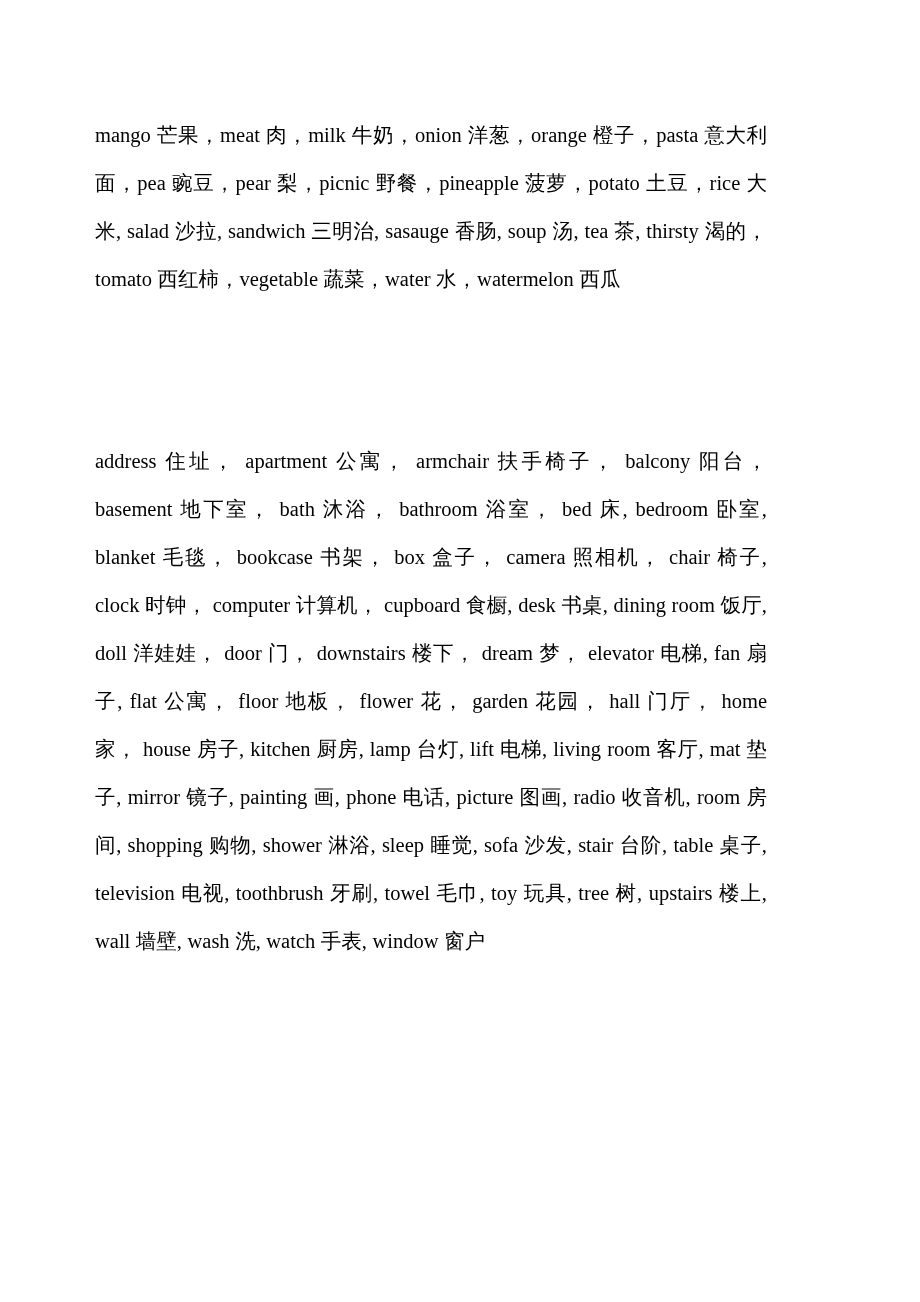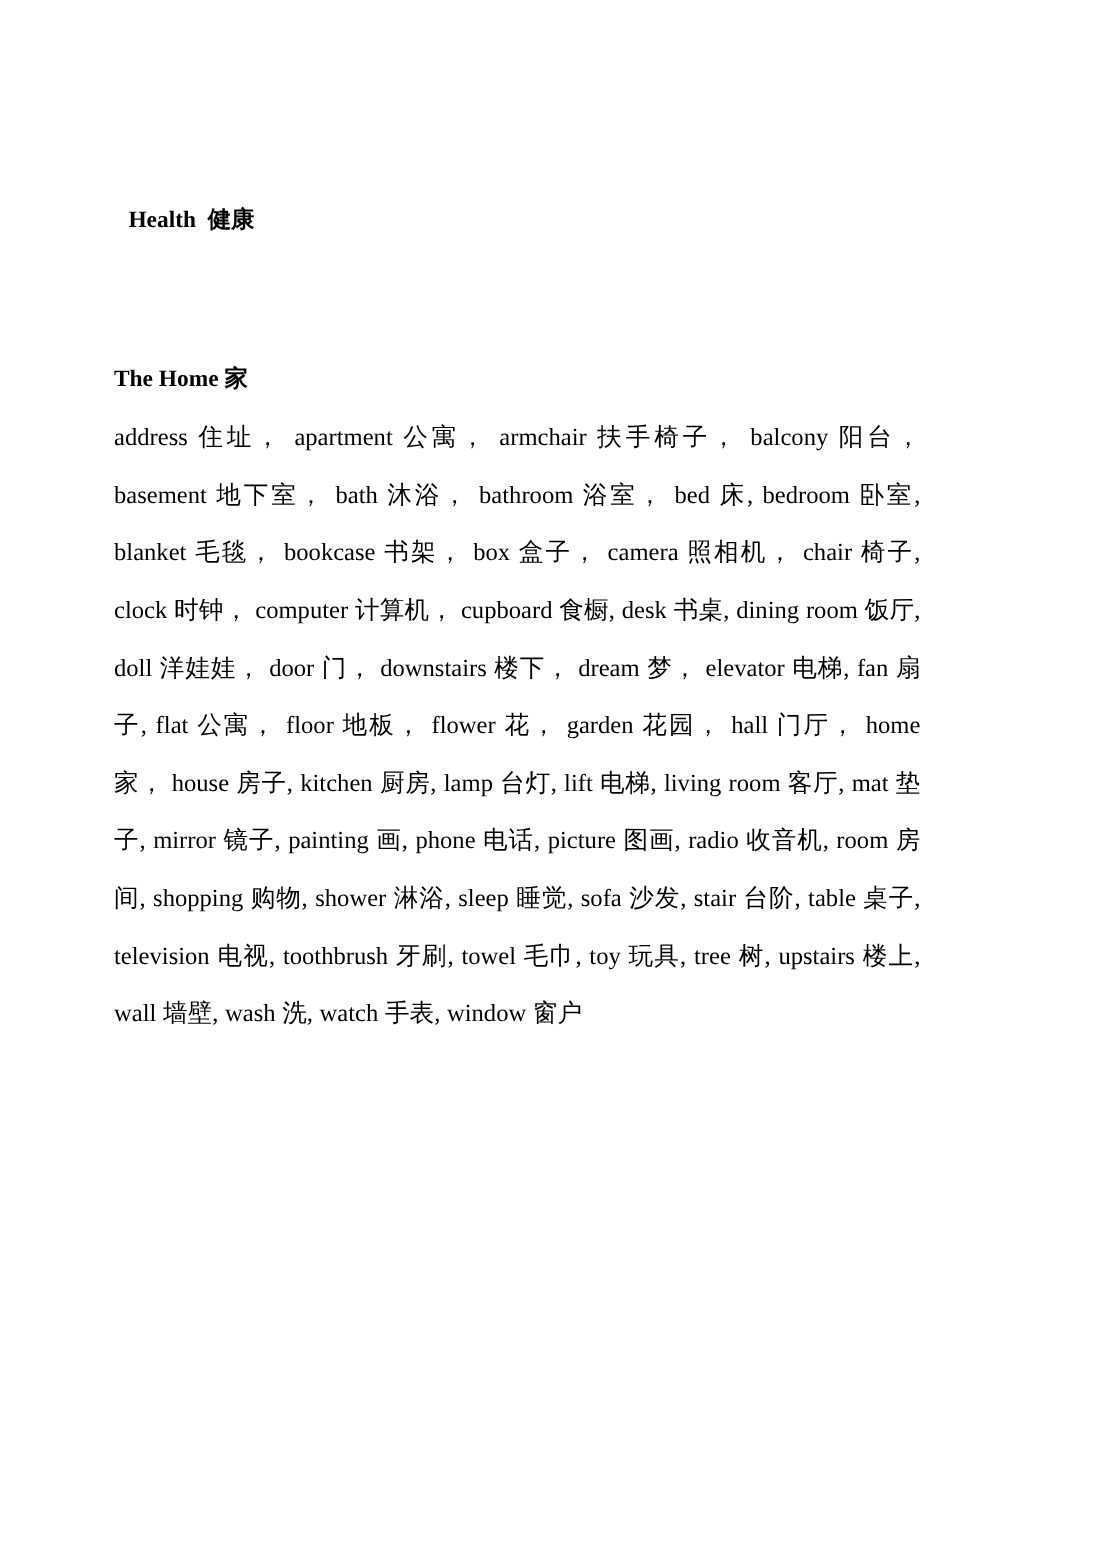--- a/index.html
+++ b/index.html
@@ -60,30 +60,29 @@
   .gap-after-home    { height: 0px; }
 </style>
 </head>
 <body>
 
 <div class="page">
   <div class="content">
 
     <div class="spacer-top"></div>
 
+    <p class="para">mango 芒果，meat 肉，milk 牛奶，onion 洋葱，orange 橙子，pasta 意大利面，pea 豌豆，pear 梨，picnic 野餐，pineapple 菠萝，potato 土豆，rice 大米, salad 沙拉, sandwich 三明治, sasauge 香肠, soup 汤, tea 茶, thirsty 渴的，tomato 西红柿，vegetable 蔬菜，water 水，watermelon 西瓜</p>
 
     <div class="gap-before-health"></div>
 
-    <h2 class="heading indented">Health  健康</h2>
 
     <div class="gap-after-health"></div>
 
 
     <div class="gap-before-home"></div>
 
-    <h2 class="heading">The Home 家</h2>
 
     <div class="gap-after-home"></div>
 
     <p class="para">address 住址，  apartment 公寓，  armchair 扶手椅子，  balcony 阳台，basement 地下室，  bath 沐浴，  bathroom 浴室，  bed 床, bedroom 卧室, blanket 毛毯，  bookcase 书架，  box 盒子，  camera 照相机，  chair 椅子, clock 时钟，  computer 计算机，  cupboard 食橱, desk 书桌, dining room 饭厅, doll 洋娃娃，  door 门，  downstairs 楼下，  dream 梦，  elevator 电梯, fan 扇子, flat 公寓，  floor 地板，  flower 花，  garden 花园，  hall 门厅，  home 家，  house 房子, kitchen 厨房, lamp 台灯, lift 电梯, living room 客厅, mat 垫子, mirror 镜子, painting 画, phone 电话, picture 图画, radio 收音机, room 房间, shopping 购物, shower 淋浴, sleep 睡觉, sofa 沙发, stair 台阶, table 桌子, television 电视, toothbrush 牙刷, towel 毛巾, toy 玩具, tree 树, upstairs 楼上, wall 墙壁, wash 洗, watch 手表, window 窗户</p>
 
   </div>
 </div>
 
 </body></html>

